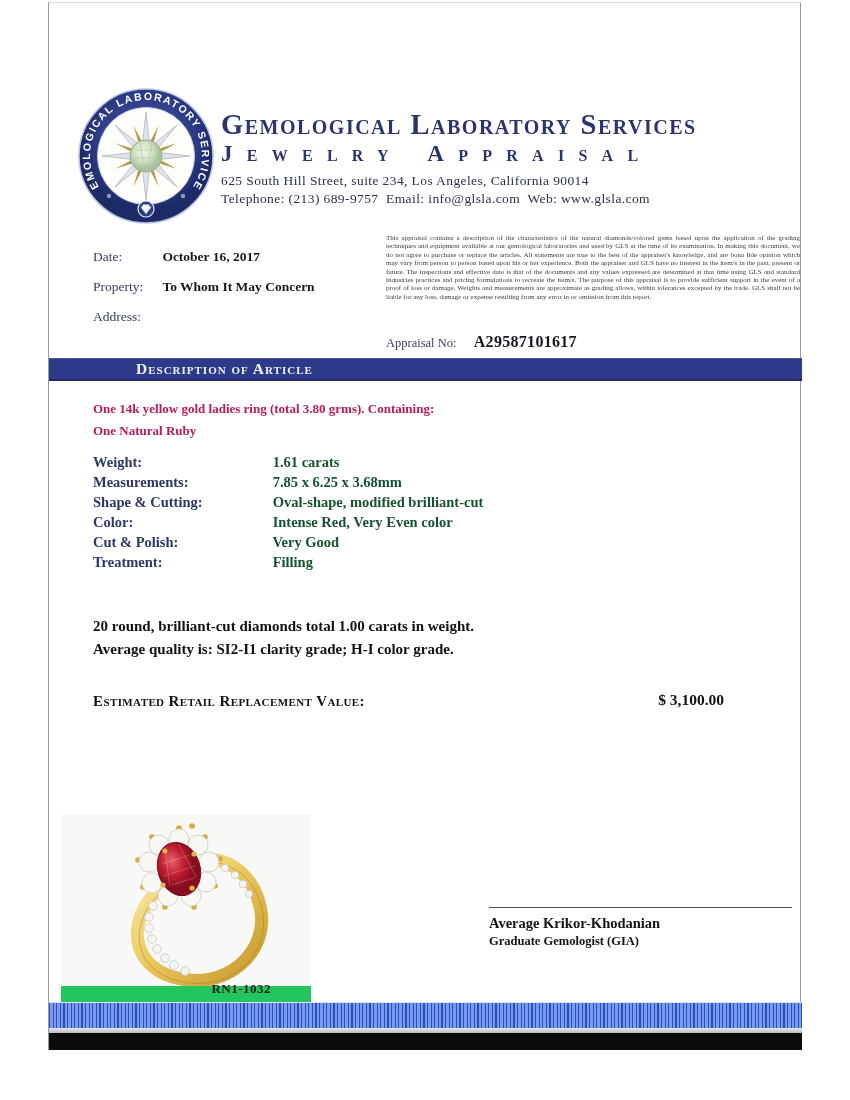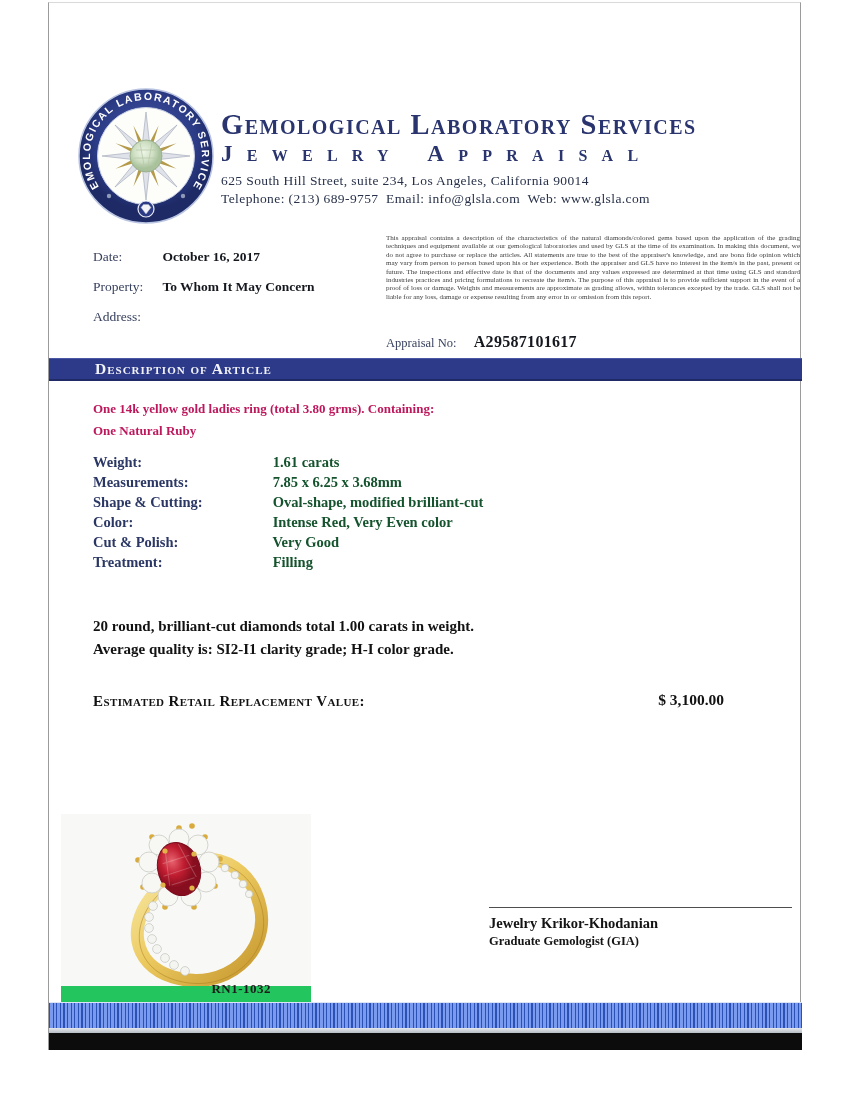--- a/index.html
+++ b/index.html
@@ -25,21 +25,21 @@
   .meta-field { position:absolute; left:44px; font-size:13.5px; white-space:nowrap; }
   .meta-label { display:inline-block; width:66px; color:#38415e; }
   .meta-value { font-weight:bold; color:#15181f; }
   .disclaimer { position:absolute; left:337px; top:231px; width:414px;
     font-size:7px; line-height:1.2; text-align:justify; color:#3c3c3c; }
   .appraisal-no { position:absolute; left:337px; top:330px; font-size:13px; white-space:nowrap; }
   .appraisal-no .meta-label { width:auto; margin-right:14px; font-size:12.5px; }
   .appraisal-no .meta-value { font-size:16px; letter-spacing:0.3px; }
   
   .section-bar { position:absolute; left:0; top:355px; width:753px; height:23px;
-    background:#2d3a8a; border-top:1px solid #4a57a5; border-bottom:2px solid #1f2a66; }
+    background:#2d3a8a; border-top:1px solid #4a57a5; border-bottom:2px solid #1f2a66;padding-left:41px; }
   .section-bar span { display:block; padding-left:46px; line-height:20px;
     color:#f2f3f8; font-variant-caps:small-caps; font-weight:bold;
     font-size:15.5px; letter-spacing:1px; }
   
   .intro { position:absolute; left:44px; top:395px; font-size:13px; font-weight:bold;
     color:#be185d; line-height:21.5px; }
   .props { position:absolute; left:44px; top:451px; }
   .prop-row { height:20px; font-size:14.5px; font-weight:bold; white-space:nowrap; }
   .prop-label { display:inline-block; width:176px; color:#2b3764; }
   .prop-value { color:#14532d; }
@@ -271,21 +271,21 @@
         <circle cx="104" cy="37" r="2.6"></circle>
           <circle cx="133" cy="40" r="2.6"></circle>
         <circle cx="102" cy="71" r="2.6"></circle>
           <circle cx="131" cy="74" r="2.6"></circle>
       </g>
     </svg>
     <div class="photo-caption">RN1-1032</div>
   </div>
 
   <div class="signature">
-    <div class="sig-name">Jewelry Krikor-Khodanian</div>
+    <div class="sig-name">Average Krikor-Khodanian</div>
     <div class="sig-title">Graduate Gemologist (GIA)</div>
   </div>
 
   <div class="band-stripes"></div>
   <div class="band-silver"></div>
   <div class="band-black"></div>
 
 </div>
 
 </body></html>

